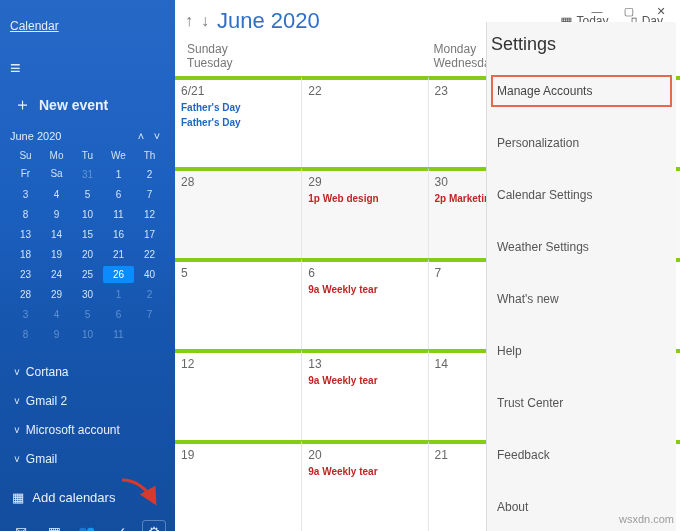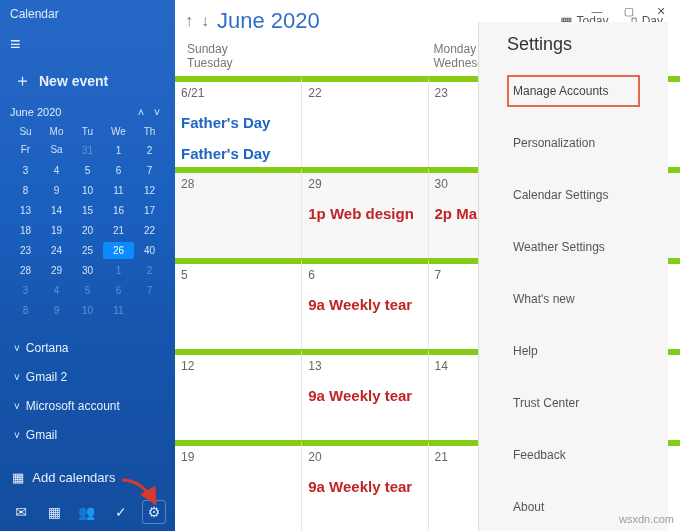--- a/index.html
+++ b/index.html
@@ -1,21 +1,21 @@
 <!DOCTYPE html>
 <html><head>
 <meta charset="utf-8">
 <style>
   * { box-sizing: border-box; margin:0; padding:0; font-family: "Segoe UI", Arial, sans-serif; }
   html,body { width:680px; height:531px; overflow:hidden; background:#fff; }
   .app { display:flex; width:100%; height:100%; position:relative; }
 
   
   .sidebar { width:175px; height:100%; background:linear-gradient(#2668c6,#1b5fbe 40%,#1656af 60%, #134d9e); color:#e7f0fb; display:flex; flex-direction:column; }
-  .sb-title-row { display:flex; align-items:center; padding:7px 10px; font-size:12px; color:#e0ecfa; }
+  .sb-title-row { display:flex; align-items:center; padding:19px 10px; font-size:12px; color:#e0ecfa;text-decoration:underline; }
   .sb-title-row .sp { flex:1; }
   .hamburger { padding:6px 10px; font-size:18px; color:#e0ecfa; cursor:pointer; }
   .new-event { display:flex; align-items:center; gap:8px; padding:8px 14px 14px 14px; font-size:14px; font-weight:600; cursor:pointer; }
   .plus { font-size:17px; font-weight:400; }
   .mini-cal { padding:0 10px 8px 10px; font-size:10.5px; }
   .mini-head { display:flex; align-items:center; margin-bottom:6px; }
   .mini-head span:first-child { flex:1; color:#e0ecfa; font-size:11px;}
   .arrw { width:16px; text-align:center; color:#dbeafd; cursor:pointer; font-size:11px;}
   .mini-grid { display:grid; grid-template-columns:repeat(5,1fr); text-align:center; row-gap:3px; }
   .mini-grid .dh { color:#cfe0f6; font-size:10px; padding:2px 0;}
@@ -38,30 +38,30 @@
   
   .main { flex:1; display:flex; flex-direction:column; background:#fff; min-width:0;}
   .toolbar { display:flex; align-items:center; padding:8px 10px 4px 10px; gap:8px; color:#3476d0;}
   .nav-arrows { display:flex; gap:8px; font-size:16px; color:#7a7a7a;}
   .nav-arrows span{cursor:pointer;}
   .month-title { font-size:22px; font-weight:400; color:#2f6fc8; flex:1; }
   .tbtn { display:flex; align-items:center; gap:4px; font-size:12px; color:#555; border:1px solid transparent; padding:4px 6px; cursor:pointer;}
   .tbtn .ico { font-size:13px;}
   .dayhdr { display:grid; grid-template-columns:repeat(2,1fr); padding:4px 0 6px 12px; font-size:12px; color:#777;}
   .grid { flex:1; display:grid; grid-template-columns:repeat(4,1fr); grid-template-rows:repeat(5,1fr);}
-  .cell { border-top:6px solid #84cc16; border-left:1px solid #e6e6e6; padding:4px 6px; font-size:11px; color:#666; overflow:hidden; cursor:pointer; min-width:0;}
+  .cell { border-top:4px solid #84cc16; border-left:1px solid #e6e6e6; padding:4px 6px; font-size:11px; color:#666; overflow:hidden; cursor:pointer; min-width:0;}
   .cell .dnum { font-size:12px; color:#666; margin-bottom:3px; }
   .cell.first { border-left:none;}
-  .ev { font-size:15px; white-space:nowrap; overflow:hidden; text-overflow:ellipsis; margin-top:14px;}
+  .ev { font-size:10px; white-space:nowrap; overflow:hidden; text-overflow:ellipsis; margin-top:4px;}
   .ev.blue { color:#1e66c4; font-weight:600;}
   .ev.red  { color:#c02424; font-weight:600;}
   .cell.shade { background:#f7f7f7;}
 
   
-  .settings { position:absolute; right:12px; top:22px; width:190px; height:calc(100% - 22px); background:#f6f6f6; border-left:1px solid #ddd; padding:12px 28px; }
+  .settings { position:absolute; right:4px; top:22px; width:190px; height:calc(100% - 22px); background:#f6f6f6; border-left:1px solid #ddd; padding:12px 4px; }
   .settings h2 { font-size:18px; font-weight:400; color:#333; margin-bottom:18px;}
   .sitem { font-size:12px; color:#555; padding:9px 6px; cursor:pointer;margin-top:20px;}
   .sitem.hi { border:2px solid #e46a4e; padding:7px 4px; color:#444;}
 
   
   .titlebar { position:absolute; top:0; right:0; height:22px; display:flex; align-items:center; gap:2px; padding-right:4px;}
   .winbtn { width:30px; height:20px; display:flex; align-items:center; justify-content:center; font-size:11px; color:#555; cursor:pointer;}
 
   .watermark { position:absolute; right:6px; bottom:6px; font-size:11px; color:#9c9c9c; font-family:Arial;}
 </style>

